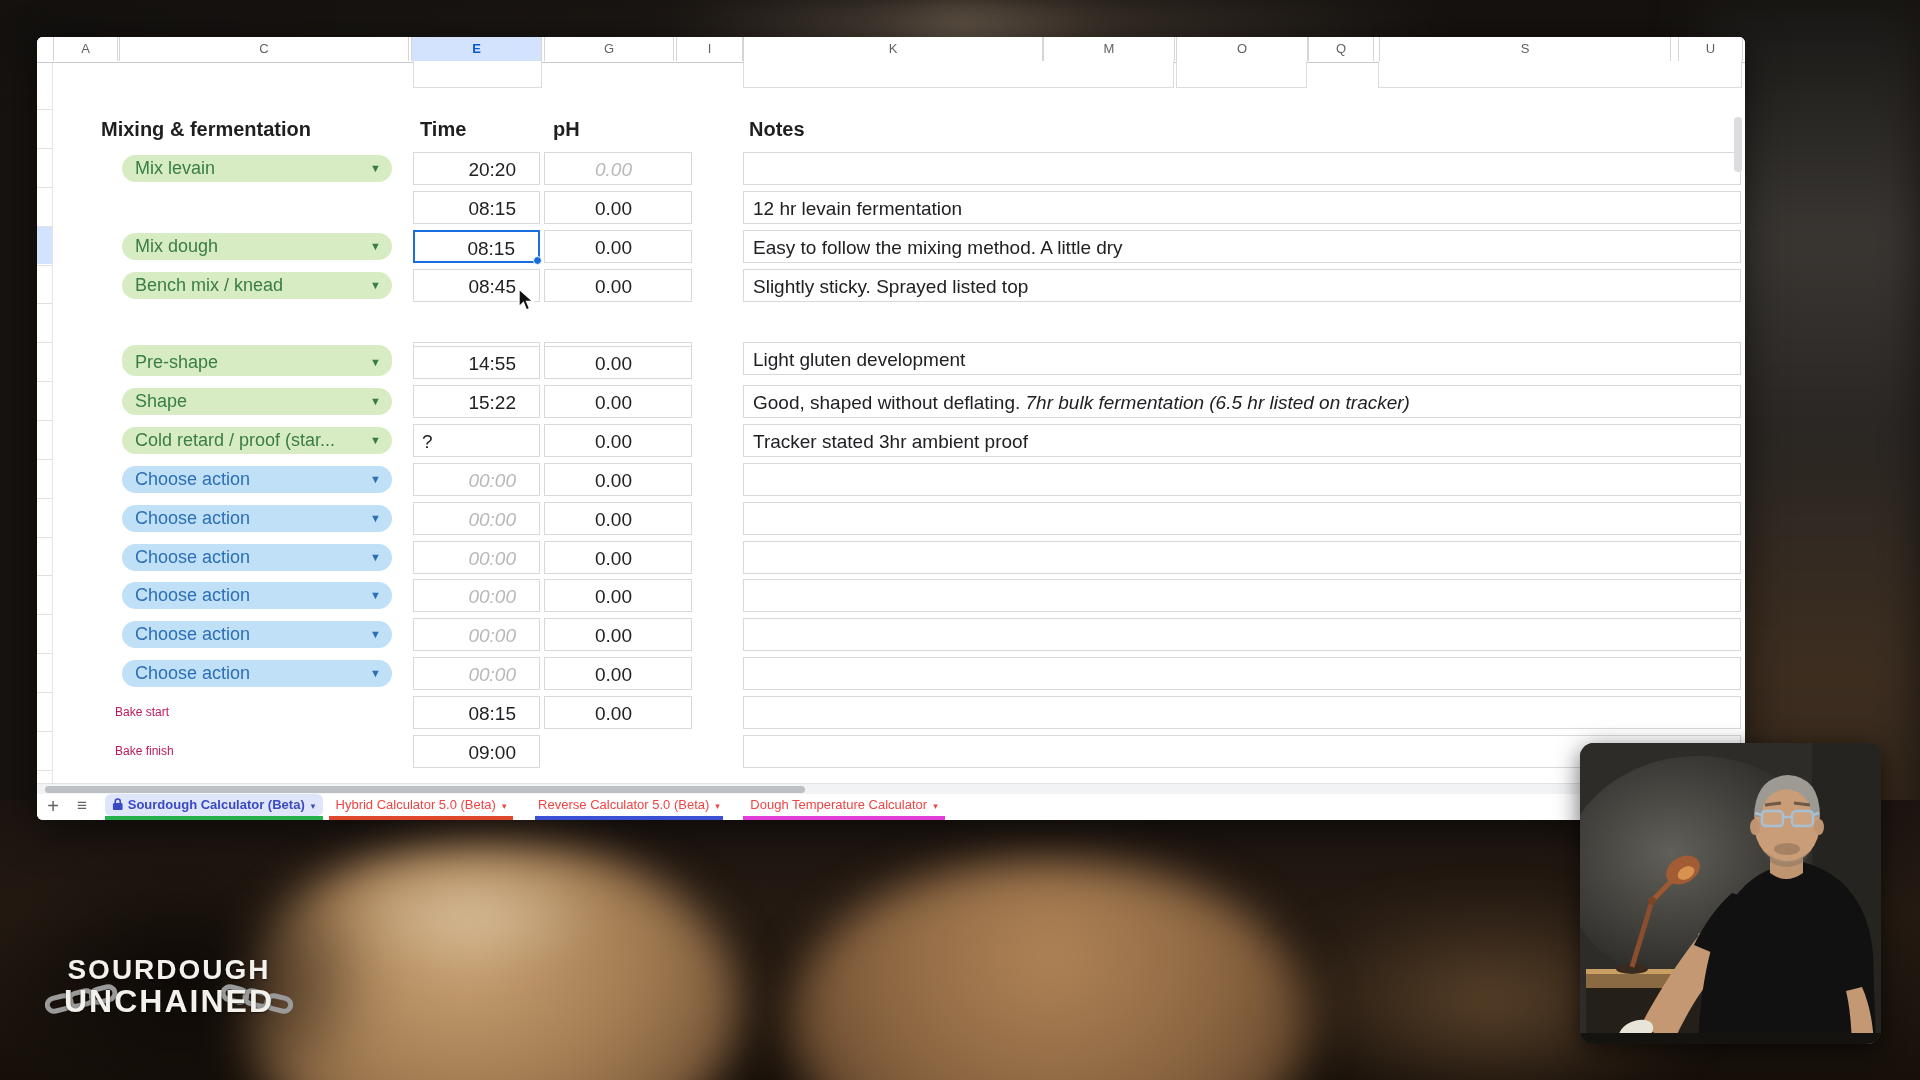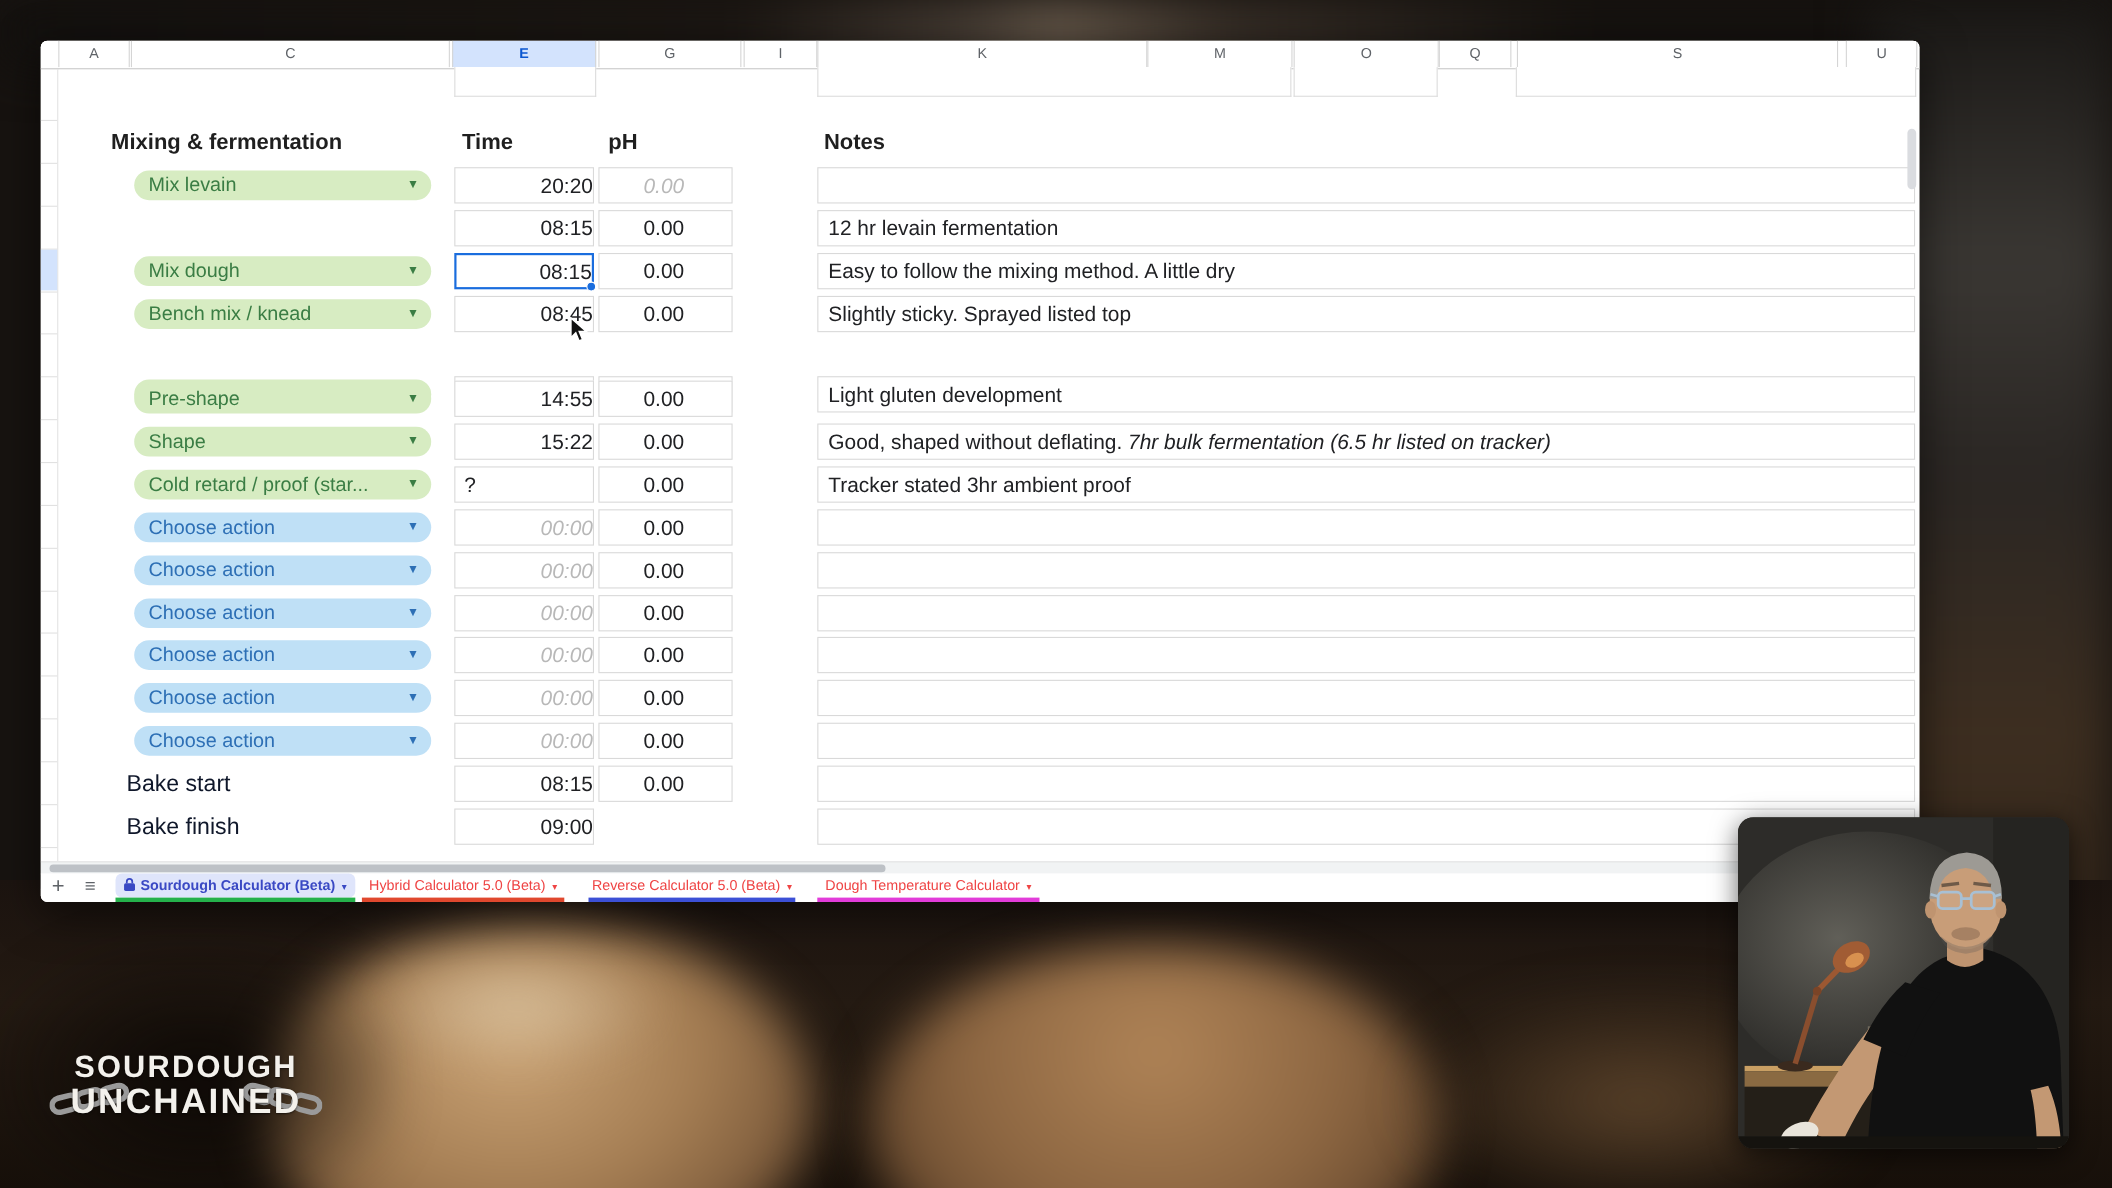--- a/index.html
+++ b/index.html
@@ -35,25 +35,25 @@
   .partialbox{position:absolute;height:26px;top:24px;border:1px solid #dcdcdc;border-top:none;background:#fff;}
 
   .secrow{position:absolute;top:76px;height:33px;line-height:33px;font-weight:bold;font-size:20px;color:#1f1f1f;}
 
   .row{position:absolute;left:0;width:1708px;height:33px;}
   .pill{position:absolute;left:85px;top:3px;width:270px;height:27px;border-radius:14px;line-height:27px;font-size:18px;}
   .pill .plabel{padding-left:13px;}
   .pill .caret{position:absolute;right:11px;top:0;font-size:11px;}
   .pill.green{background:var(--pill-green-bg);color:var(--pill-green-text);}
   .pill.blue{background:var(--pill-blue-bg);color:var(--pill-blue-text);}
-  .plainlabel{position:absolute;left:78px;top:0;height:33px;line-height:33px;font-size:21px;color:#0f172a;}
+  .plainlabel{position:absolute;left:78px;top:0;height:33px;line-height:33px;font-size:12px;color:#be185d;}
   .cell{position:absolute;top:0;height:33px;line-height:33px;border:1px solid #d9d9d9;background:#fff;
         font-size:19px;color:#202124;box-sizing:border-box;}
-  .cell.time{left:376px;width:127px;text-align:right;padding-right:0;}
-  .cell.ph{left:507px;width:122px;text-align:left;padding-right:9px;padding-left:40px;}
+  .cell.time{left:376px;width:127px;text-align:right;padding-right:23px;}
+  .cell.ph{left:507px;width:148px;text-align:center;padding-right:9px;}
   .cell.note{left:706px;width:998px;text-align:left;padding-left:9px;white-space:nowrap;overflow:hidden;}
   .cell.muted{color:#b8b8b8;font-style:italic;}
   .cell.leftal{text-align:left;padding-left:8px;}
   .cell.sel{border:2px solid #1a6dde;}
   .cell.sel::after{content:"";position:absolute;right:-4px;bottom:-4px;width:7px;height:7px;border-radius:50%;
                    background:#1a6dde;border:1px solid #fff;}
 
   .hscroll{left:0;top:746px;width:1708px;height:11px;background:#f1f3f4;border-top:1px solid #e3e3e3;}
   .hthumb{position:absolute;left:8px;top:2px;width:760px;height:7px;border-radius:4px;background:#bdc1c6;}
   .vthumb{left:1697px;top:80px;width:8px;height:55px;border-radius:4px;background:#dadce0;}

